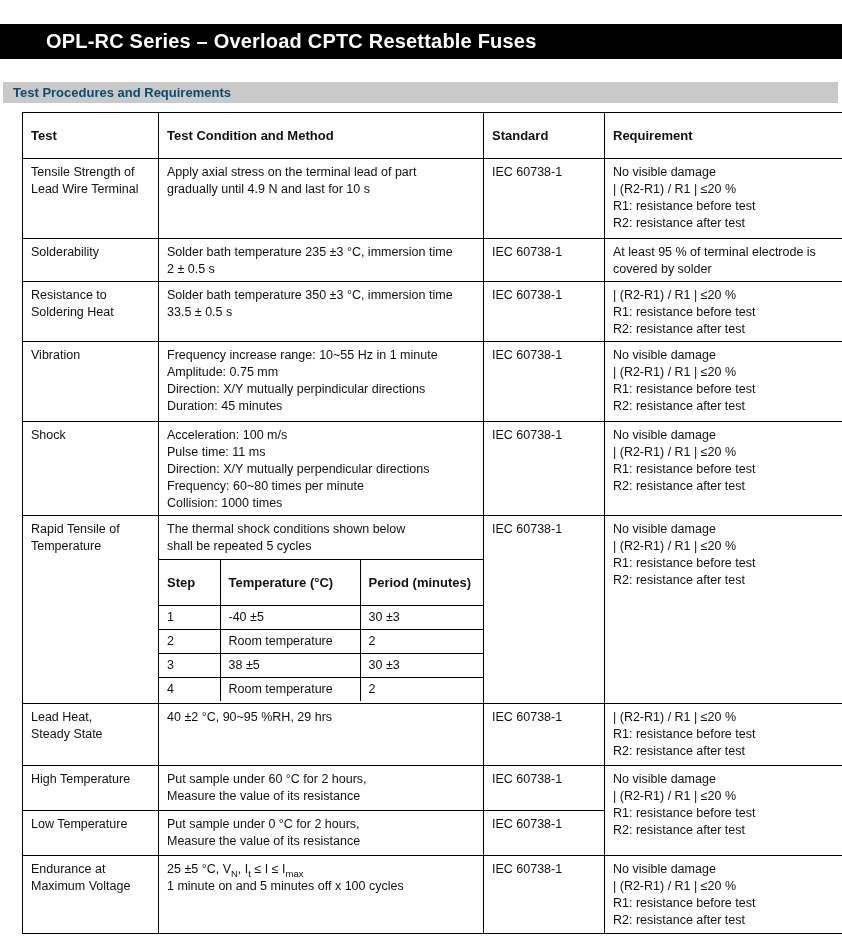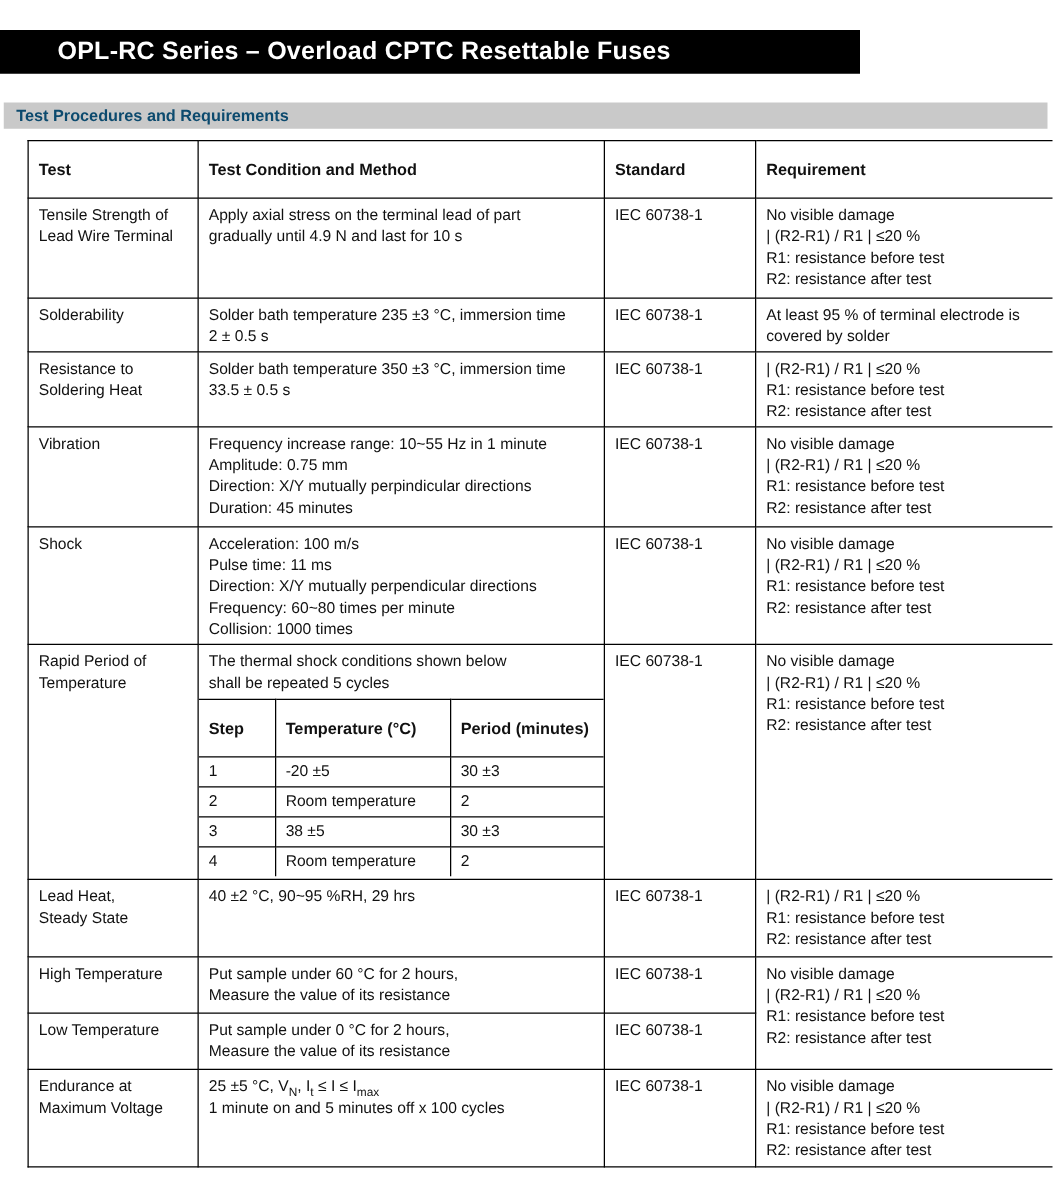--- a/index.html
+++ b/index.html
@@ -3,21 +3,21 @@
 <meta charset="utf-8">
 <style>
   * { box-sizing: border-box; }
   html, body { margin: 0; padding: 0; }
   body {
     width: 842px; height: 947px; position: relative;
     background: #ffffff; color: #111111;
     font-family: "Liberation Sans", "DejaVu Sans", sans-serif;
   }
   .title-bar {
-    position: absolute; top: 24px; left: 0; width: 688px; height: 35px;
+    position: absolute; top: 24px; left: 0; width: 842px; height: 35px;
     background: #000000;
   }
   .title-bar .title {
     margin: 0; color: #ffffff; font-size: 20px; font-weight: bold;
     line-height: 35px; padding-left: 46px; letter-spacing: 0.2px;
     white-space: nowrap;
   }
   .section-bar {
     position: absolute; top: 82px; left: 3px; width: 835px; height: 21px;
     background: #c9c9c9;
@@ -146,42 +146,42 @@
 Direction: X/Y mutually perpendicular directions
 Frequency: 60~80 times per minute
 Collision: 1000 times</td>
       <td class="ml">IEC 60738-1</td>
       <td class="ml">No visible damage
 | (R2-R1) / R1 | ≤20 %
 R1: resistance before test
 R2: resistance after test</td>
     </tr>
     <tr class="r5">
-      <td class="ml">Rapid Period of
+      <td class="ml">Rapid Tensile of
 Temperature</td>
       <td class="nopad">
         <div class="intro ml">The thermal shock conditions shown below
 shall be repeated 5 cycles</div>
         <table class="inner">
           <colgroup>
             <col style="width:61px">
               <col style="width:140px">
               <col>
           </colgroup>
           <thead>
             <tr>
               <th>Step</th>
               <th>Temperature (°C)</th>
               <th>Period (minutes)</th>
             </tr>
           </thead>
           <tbody>
             <tr>
               <td>1</td>
-              <td>-20 ±5</td>
+              <td>-40 ±5</td>
               <td>30 ±3</td>
             </tr>
             <tr>
               <td>2</td>
               <td>Room temperature</td>
               <td>2</td>
             </tr>
             <tr>
               <td>3</td>
               <td>38 ±5</td>

